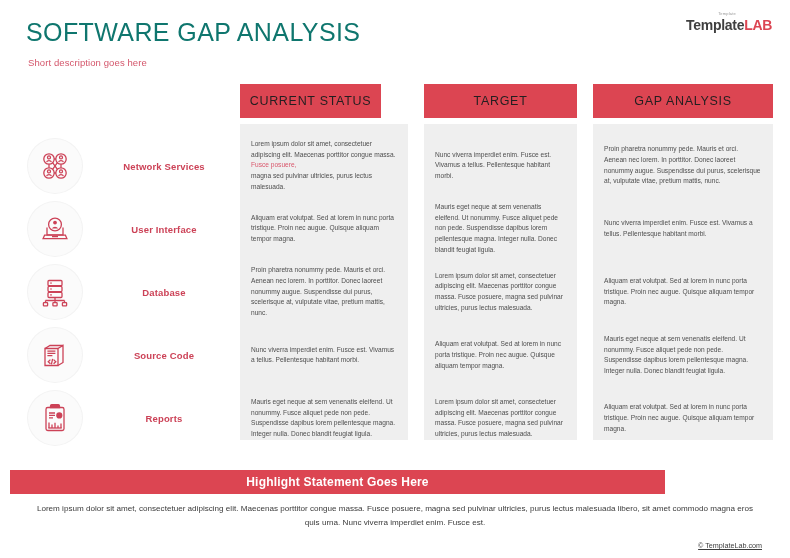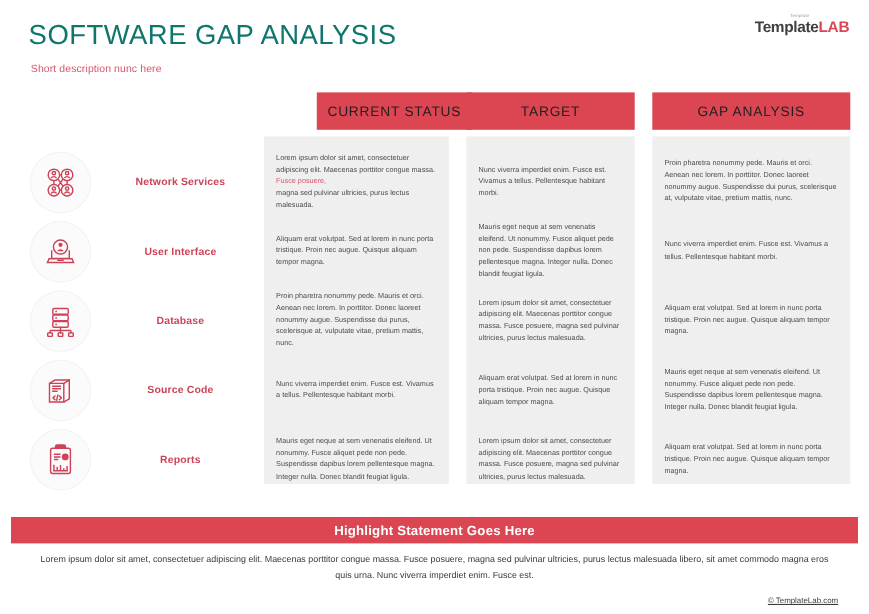--- a/index.html
+++ b/index.html
@@ -85,21 +85,21 @@
     height: 34px;
     background: #dc4552;
     color: #231f20;
     font-size: 12.5px;
     letter-spacing: 0.7px;
     display: flex;
     align-items: center;
     justify-content: center;
     text-align: center;
   }
-  .col-head.c0 { left: 240px; width: 141px; margin-left: 48px; }
+  .col-head.c0 { left: 240px; width: 141px; }
   .col-head.c1 { left: 424px; width: 153px; }
   .col-head.c2 { left: 593px; width: 180px; }
 
   .col-body {
     position: absolute;
     top: 40px;
     height: 316px;
     background: #efefef;
   }
   .col-body.c0 { left: 240px; width: 168px; }
@@ -165,21 +165,21 @@
   .cell.c0 { left: 240px; width: 168px; }
   .cell.c1 { left: 424px; width: 153px; }
   .cell.c2 { left: 593px; width: 180px; }
   .hl { color: #d9576c; }
 
   
   .highlight-bar {
     position: absolute;
     left: 10px;
     top: 470px;
-    width: 770px;
+    width: 655px;
     height: 24px;
     background: #dc4552;
     color: #ffffff;
     font-size: 12px;
     font-weight: bold;
     display: flex;
     align-items: center;
     justify-content: center;
     letter-spacing: 0.2px;
   }
@@ -200,21 +200,21 @@
     font-size: 7.2px;
     color: #3c3c3c;
     text-decoration: underline;
   }
 </style>
 </head>
 <body>
 
 <div class="header">
   <div class="page-title">SOFTWARE GAP ANALYSIS</div>
-  <div class="page-subtitle">Short description nunc here</div>
+  <div class="page-subtitle">Short description goes here</div>
   <div class="brand">
     <span class="brand-sup">Template</span>
     <span class="brand-main">
       <span class="brand-template">Template</span><span class="brand-lab">LAB</span>
     </span>
   </div>
 </div>
 
 <div class="matrix">
 

